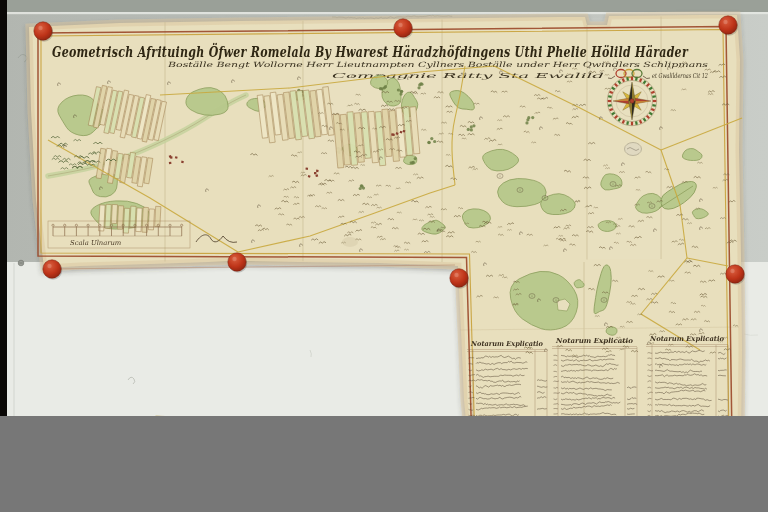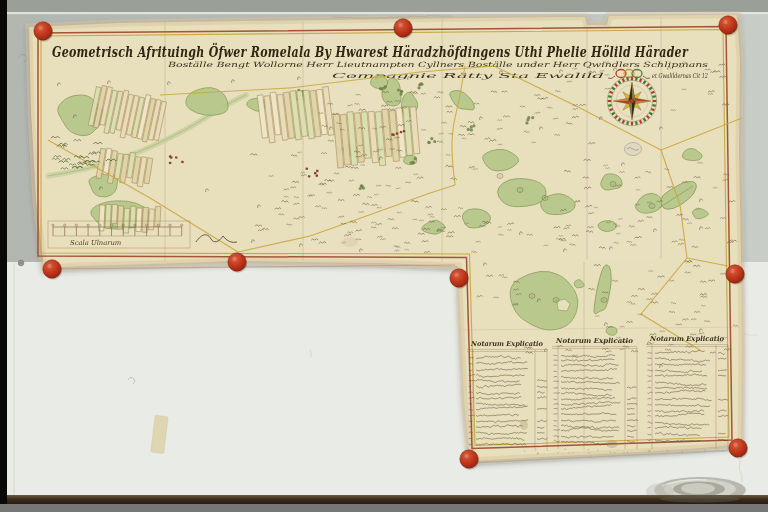--- a/index.html
+++ b/index.html
@@ -1,16 +1,16 @@
 <!DOCTYPE html>
 <html><head>
 <meta charset="utf-8">
 <style>
   html,body{margin:0;padding:0;background:#777;}
-  .stage{position:relative;width:768px;height:504px;overflow:hidden;
+  .stage{position:relative;width:768px;height:416px;overflow:hidden;
          font-family:"DejaVu Serif",serif;}
   svg{display:block}
   text{font-family:"DejaVu Serif",serif;}
 </style>
 </head>
 <body>
 
 <div class="stage">
 <svg id="scene" width="768" height="512" viewBox="0 0 768 512">
   <defs>

